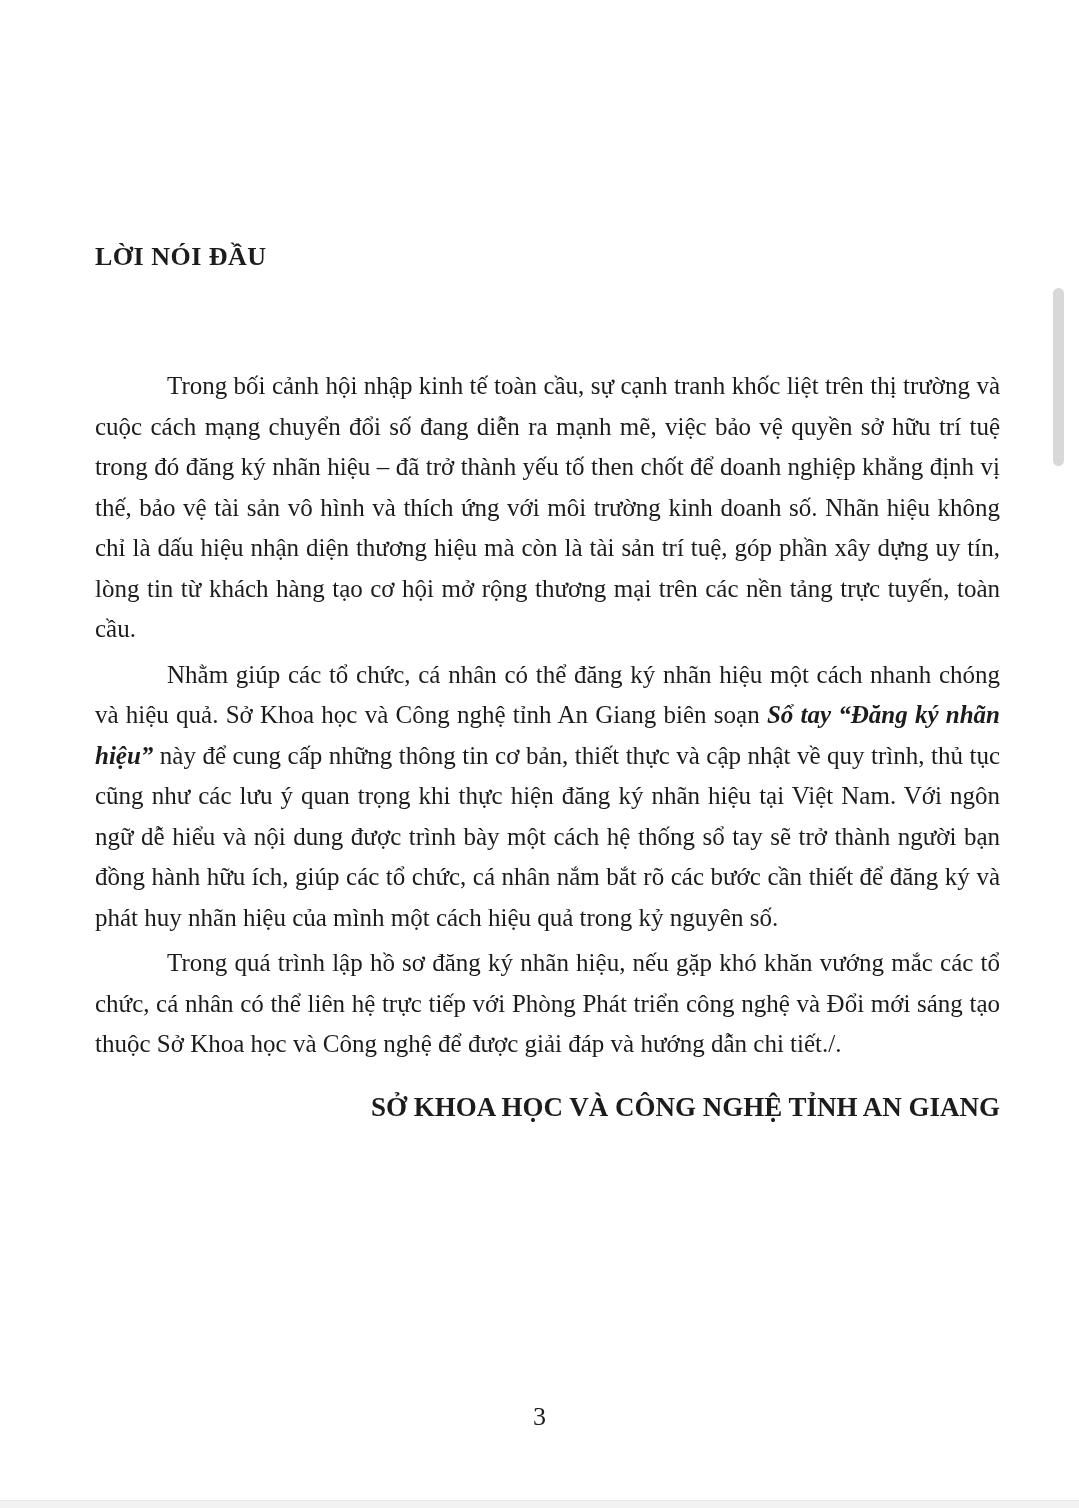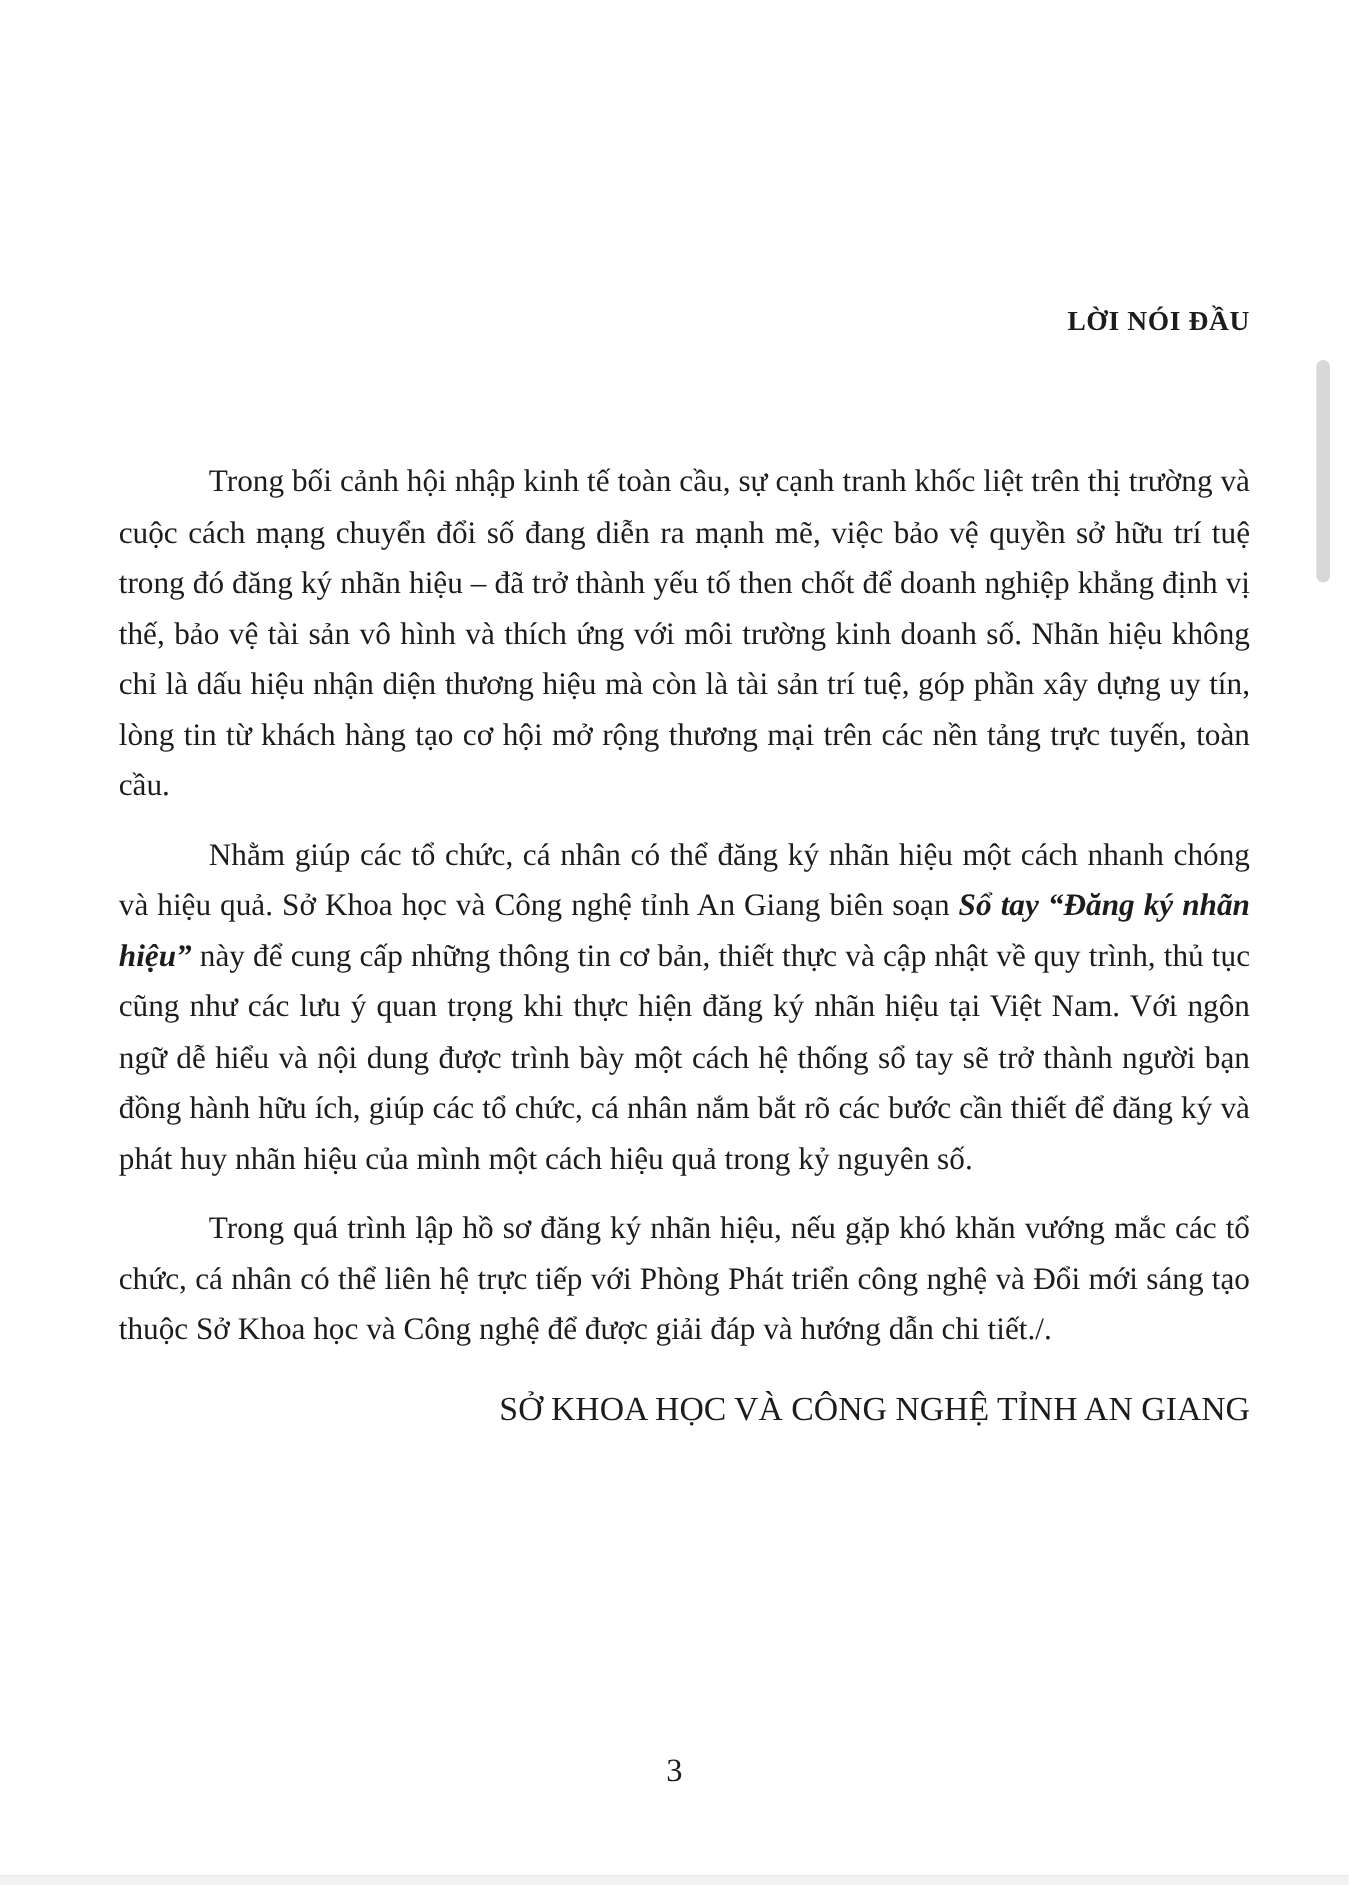--- a/index.html
+++ b/index.html
@@ -18,48 +18,48 @@
     color:var(--text);
   }
   .text-column{
     position:absolute;
     left:95px;top:0;
     width:905px;
   }
   .doc-title{
     margin:0;
     padding-top:241px;
-    font-size:22px;
+    font-size:26px;
     line-height:32px;
     font-weight:bold;
-    text-align:right;
+    text-align:left;
     letter-spacing:0.5px;
   }
   .paragraphs{
     margin-top:93px;
   }
   .paragraphs p{
     margin:0;
     font-size:25px;
     line-height:40.5px;
     text-align:justify;
     text-indent:72px;
   }
   .paragraphs p + p{
-    margin-top:15px;
+    margin-top:5px;
   }
   .bi{
     font-weight:bold;
     font-style:italic;
   }
   .signature{
     margin-top:24px;
     font-size:27px;
     line-height:36px;
-    font-weight:normal;
+    font-weight:bold;
     text-align:right;
     white-space:nowrap;
   }
   .page-number{
     position:absolute;
     left:0;right:0;
     top:1402px;
     text-align:center;
     font-size:26px;
     line-height:30px;

